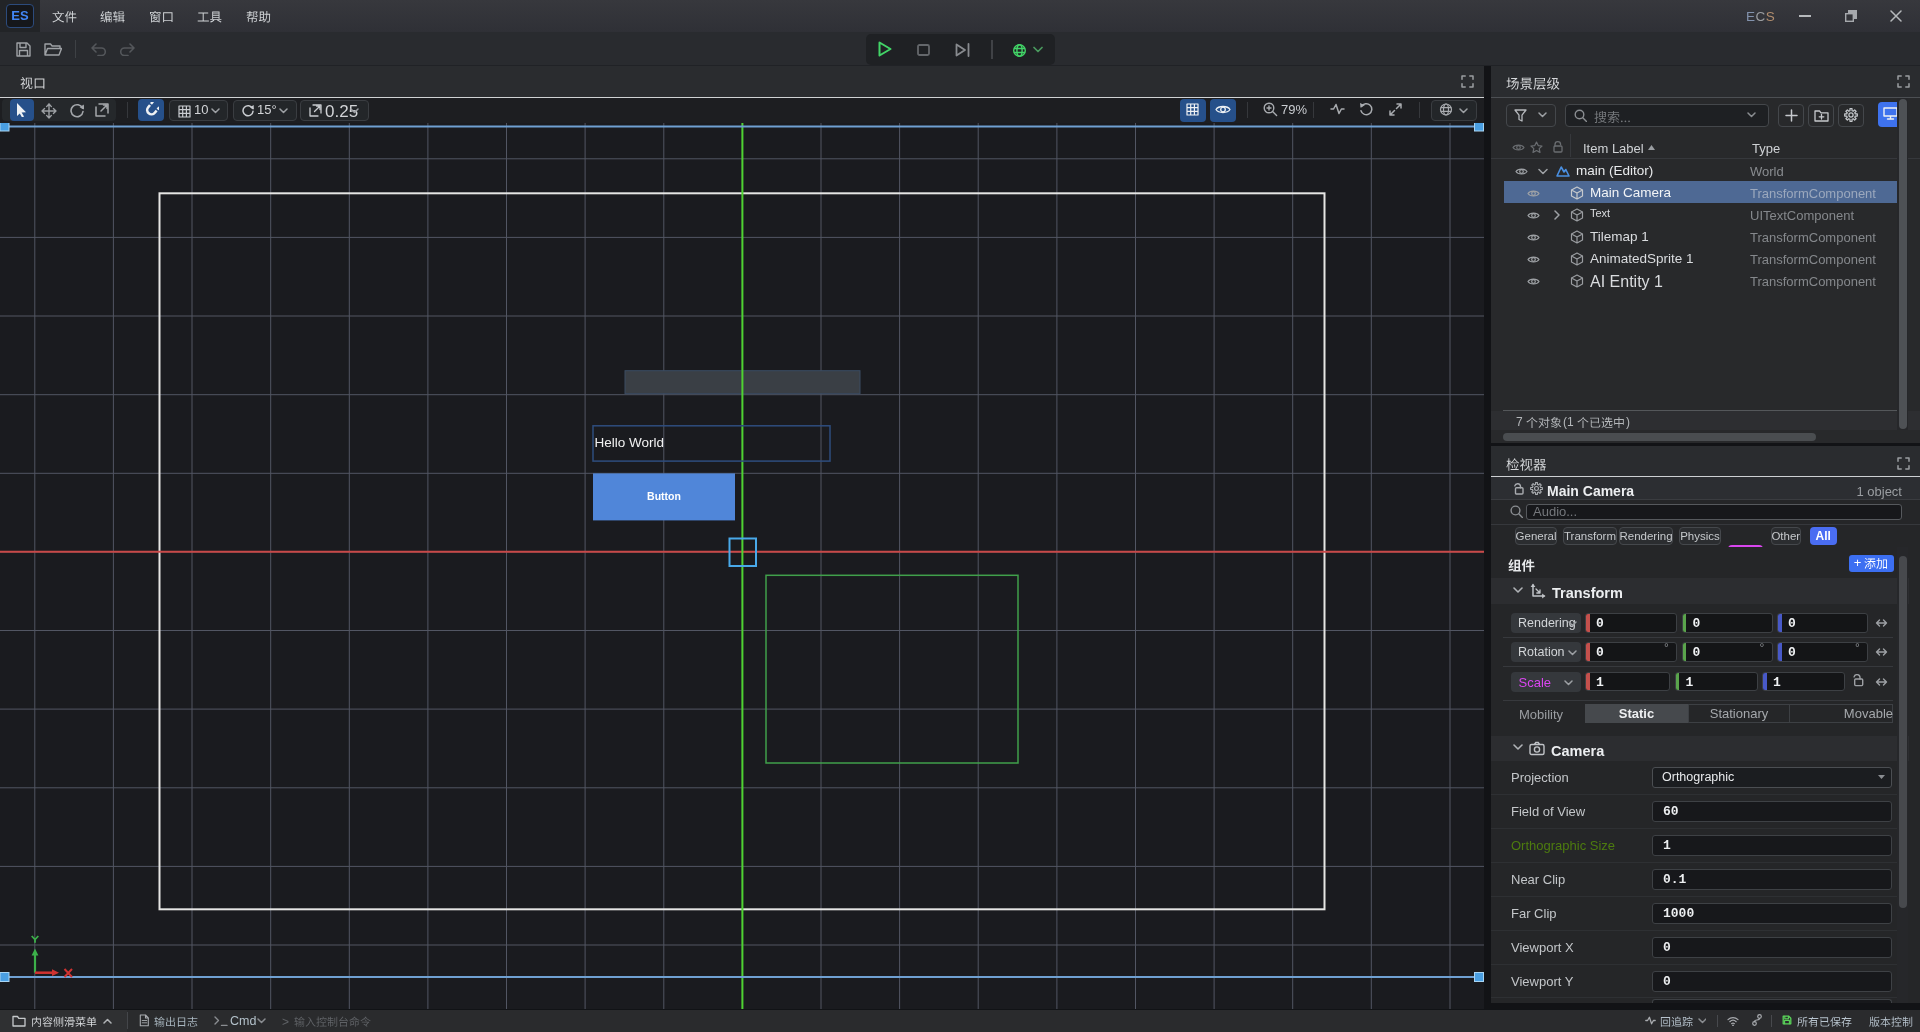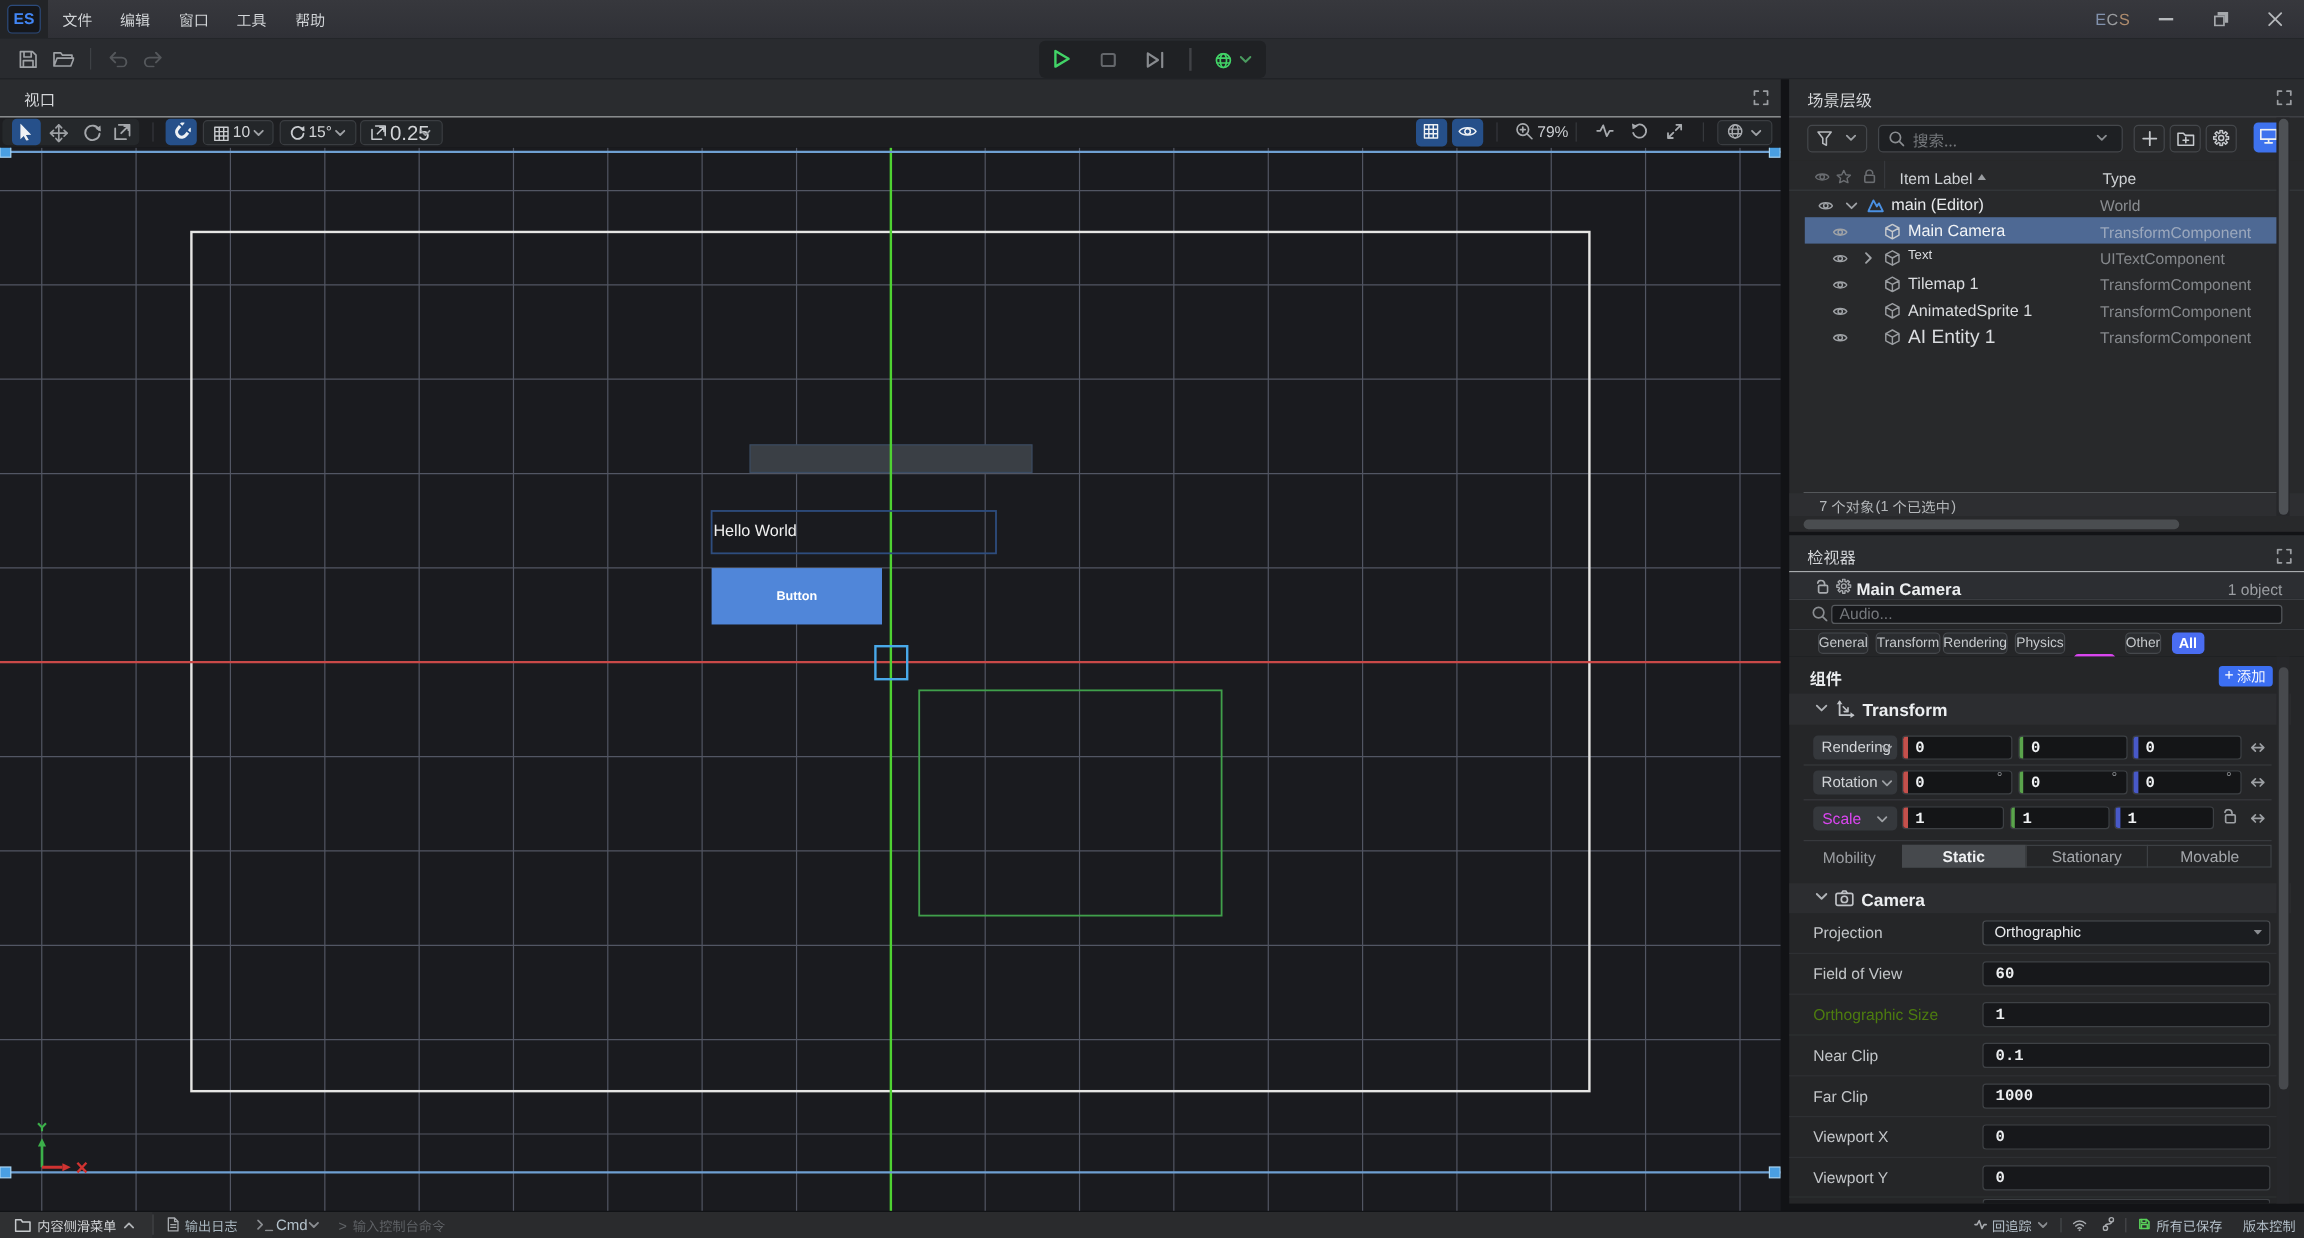--- a/index.html
+++ b/index.html
@@ -494,21 +494,21 @@
       <rect x="3.7" y="5" width="8" height="6.6" rx="1" fill="none" stroke="#9da0a4" stroke-width="1.4"></rect>
     </svg>
     <svg style="position:absolute;left:1874px;top:675.5px" width="15" height="12" viewBox="0 0 15 12">
       <path d="M2.5,6 H12.5 M2.5,6 L5.5,3 M2.5,6 L5.5,9 M12.5,6 L9.5,3 M12.5,6 L9.5,9" fill="none" stroke="#9da0a4" stroke-width="1.4" stroke-linecap="round" stroke-linejoin="round"></path>
     </svg>
     <div style="left:1503px;top:700.3px;width:390px;height:1px;background:#37393d"></div>
     <div style="left:1519px;top:707px;width:60px;height:15px;font-size:13px;color:#9b9ea2">Mobility</div>
     <div style="left:1585px;top:703.5px;width:308px;height:19.5px;border:1px solid #3d4044"></div>
     <div style="left:1585px;top:703.5px;width:103px;height:19.5px;background:#46494d;font-size:13px;font-weight:bold;color:#eef0f2;text-align:center;line-height:19px">Static</div>
     <div style="left:1688px;top:703.5px;width:102px;height:19.5px;border-left:1px solid #3d4044;border-right:1px solid #3d4044;font-size:13px;color:#a5a8ac;text-align:center;line-height:19px">Stationary</div>
-    <div style="left:1790px;top:703.5px;width:103px;height:19.5px;font-size:13px;color:#a5a8ac;text-align:center;line-height:19px">Movable</div>
+    <div style="left:1790px;top:703.5px;width:103px;height:19.5px;font-size:13px;color:#a5a8ac;text-align:right;line-height:19px">Movable</div>
     <div style="left:1491px;top:735.5px;width:418px;height:25.5px;background:#2c2d30"></div>
     <svg style="position:absolute;left:1513px;top:744px" width="10" height="7" viewBox="0 0 10 7">
       <path d="M1,1 L5,5 L9,1" fill="none" stroke="#b0b3b7" stroke-width="1.6" stroke-linecap="round" stroke-linejoin="round"></path>
     </svg>
     <svg style="position:absolute;left:1529px;top:741px" width="17" height="16" viewBox="0 0 17 16">
       <rect x="1" y="3.5" width="14" height="10" rx="1.5" fill="none" stroke="#c0c3c7" stroke-width="1.4"></rect>
       <circle cx="8" cy="8.5" r="2.6" fill="none" stroke="#c0c3c7" stroke-width="1.4"></circle>
       <path d="M5.5,3.5 L6.8,1.5 H9.2 L10.5,3.5" fill="none" stroke="#c0c3c7" stroke-width="1.4"></path>
     </svg>
     <div style="left:1551px;top:743px;width:70px;height:17px;font-size:14.5px;font-weight:bold;color:#eceef0">Camera</div>

